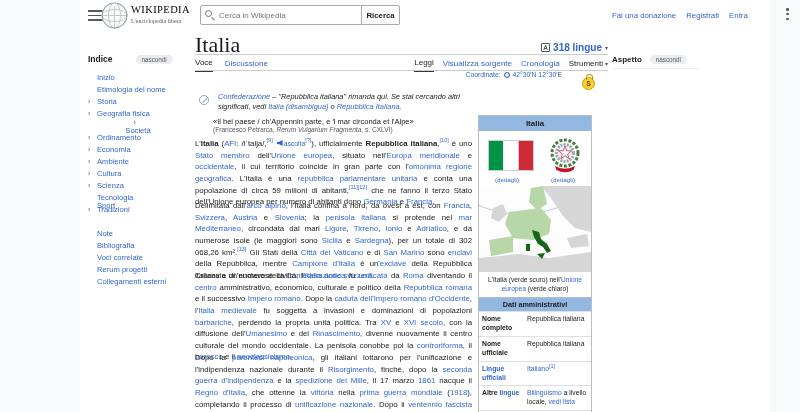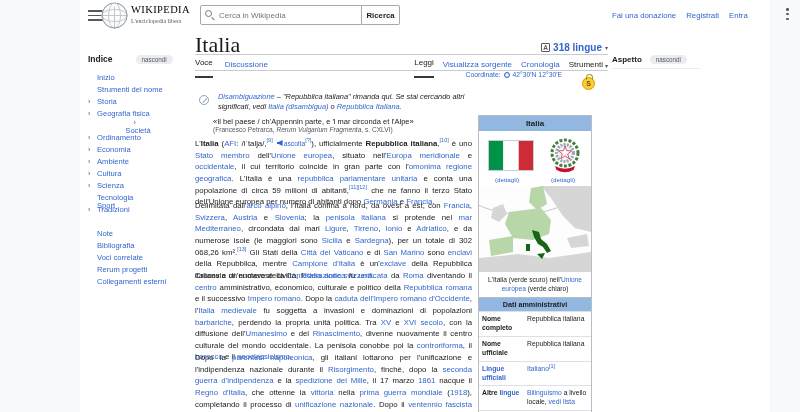--- a/index.html
+++ b/index.html
@@ -31,21 +31,21 @@
   .dots i{width:2.5px;height:2.5px;border-radius:50%;background:#54595d}
   
   .pagetitle{left:195px;top:32px;font-family:"Liberation Serif",serif;font-size:22px;color:#1b1b1d}
   .langbtn{left:500px;top:42px;width:108px;display:flex;justify-content:flex-end;align-items:center;gap:3px;cursor:pointer}
   .lang-icon{width:9px;height:9px;border:1px solid #54595d;border-radius:1px;font-size:6.5px;font-weight:bold;color:#54595d;text-align:center;line-height:8px}
   .langbtn .cnt{font-size:10px;font-weight:bold;color:#3366cc}
   .chev{font-size:6px;color:#54595d}
   .hr{background:#c8ccd1;height:1px}
   .tabs-l{left:195px;top:58px;display:flex;gap:12px;font-size:8px}
   .tabs-r{left:390px;top:58px;width:218px;display:flex;justify-content:flex-end;gap:9px;font-size:8px}
-  .tab{cursor:pointer;padding-bottom:9px;color:#3366cc;white-space:nowrap;display:flex;gap:2px;align-items:flex-end}
+  .tab{cursor:pointer;padding-bottom:3px;color:#3366cc;white-space:nowrap;display:flex;gap:2px;align-items:center}
   .tab.active{color:#202122;border-bottom:2px solid #36383b}
   .tab.dark{color:#202122}
   
   .coords{left:430px;top:71px;width:132px;text-align:right;font-size:6.8px;color:#54595d}
   .globe-icon{display:inline-block;width:6px;height:6px;border:1px solid #3366cc;border-radius:50%;vertical-align:-1px;margin:0 1px;background:radial-gradient(circle,#fff 40%,#cfe0f5 41%)}
   .lock{left:582px;top:77px;width:13px;height:13px;background:#ffcc33;border:1px solid #c9a200;border-radius:50%;font-size:7px;font-weight:bold;color:#6d5200;text-align:center;line-height:12px}
   .lock::before{content:'';position:absolute;left:3px;top:-4px;width:5px;height:5px;border:1.5px solid #b5950a;border-bottom:none;border-radius:4px 4px 0 0}
   
   .toc-head{left:88px;top:54px;display:flex;gap:23px;align-items:center}
   .toc-title{font-size:8.5px;font-weight:bold;color:#202122}
@@ -156,21 +156,21 @@
     <span class="toc-title">Indice</span>
     <span class="pill">nascondi</span>
   </div>
   <div id="toc-items">
       <div class="abs toc-item" style="top: 71px;">
         <span class="arr"></span>
         <span class="lbl">Inizio</span>
       </div>
       <div class="abs toc-item" style="top: 83px;">
         <span class="arr"></span>
-        <span class="lbl">Strumenti del nome</span>
+        <span class="lbl">Etimologia del nome</span>
       </div>
       <div class="abs toc-item" style="top: 95px;">
         <span class="arr">›</span>
         <span class="lbl">Storia</span>
       </div>
       <div class="abs toc-item" style="top: 107px;">
         <span class="arr">›</span>
         <span class="lbl">Geografia fisica</span>
       </div>
       <div class="abs toc-item" style="top: 119px; flex-direction: column;">
@@ -231,21 +231,21 @@
       </div>
     </div>
 
   <div class="abs aspetto">
     <span class="t">Aspetto</span>
     <span class="pill">nascondi</span>
   </div>
   <div class="abs hr" style="left:612px;top:68px;width:88px;background:#eaecf0"></div>
 
   <div class="abs dis-icon"></div>
-  <div class="abs disambig" id="disambig"><span class="lnk">Disambiguazione</span><span class=""> – "Repubblica italiana" rimanda qui. Se stai cercando altri significati, vedi </span><span class="lnk">Italia (disambigua)</span><span class=""> o </span><span class="lnk">Repubblica Italiana</span><span class="">.</span></div>
+  <div class="abs disambig" id="disambig"><span class="lnk">Confederazione</span><span class=""> – "Repubblica italiana" rimanda qui. Se stai cercando altri significati, vedi </span><span class="lnk">Italia (disambigua)</span><span class=""> o </span><span class="lnk">Repubblica Italiana</span><span class="">.</span></div>
   <div class="abs quote1">«Il bel paese / ch'Appennin parte, e 'l mar circonda et l'Alpe»</div>
   <div class="abs quote2" id="quote2"><span class="">(Francesco Petrarca, </span><span class="ita">Rerum Vulgarium Fragmenta</span><span class="">, s. CXLVI)</span></div>
   <div id="paragraphs">
       <div class="abs para" style="top: 138px;"><span class="">L'</span><span class="bld">Italia</span><span class=""> (</span><span class="lnk">AFI</span><span class="">: /iˈtalja/,</span><span class="sup">[9]</span><span class=""> </span><span class="audio-icon"></span><span class="lnk sm">ascolta</span><span class="sup">[?]</span><span class="">), ufficialmente </span><span class="bld">Repubblica italiana</span><span class="">,</span><span class="sup">[10]</span><span class=""> è uno </span><span class="lnk">Stato membro</span><span class=""> dell'</span><span class="lnk">Unione europea</span><span class="">, situato nell'</span><span class="lnk">Europa meridionale</span><span class=""> e </span><span class="lnk">occidentale</span><span class="">, il cui territorio coincide in gran parte con l'</span><span class="lnk">omonima regione geografica</span><span class="">. L'Italia è una </span><span class="lnk">repubblica parlamentare unitaria</span><span class=""> e conta una popolazione di circa 59 milioni di abitanti,</span><span class="sup">[11][12]</span><span class=""> che ne fanno il terzo Stato dell'Unione europea per numero di abitanti dopo </span><span class="lnk">Germania</span><span class=""> e </span><span class="lnk">Francia</span><span class="">.</span></div>
       <div class="abs para" style="top: 200px;"><span class="">Delimitata dall'</span><span class="lnk">arco alpino</span><span class="">, l'Italia confina a nord, da ovest a est, con </span><span class="lnk">Francia</span><span class="">, </span><span class="lnk">Svizzera</span><span class="">, </span><span class="lnk">Austria</span><span class=""> e </span><span class="lnk">Slovenia</span><span class="">; la </span><span class="lnk">penisola italiana</span><span class=""> si protende nel </span><span class="lnk">mar Mediterraneo</span><span class="">, circondata dai mari </span><span class="lnk">Ligure</span><span class="">, </span><span class="lnk">Tirreno</span><span class="">, </span><span class="lnk">Ionio</span><span class=""> e </span><span class="lnk">Adriatico</span><span class="">, e da numerose isole (le maggiori sono </span><span class="lnk">Sicilia</span><span class=""> e </span><span class="lnk">Sardegna</span><span class="">), per un totale di 302 068,26 km².</span><span class="sup">[13]</span><span class=""> Gli Stati della </span><span class="lnk">Città del Vaticano</span><span class=""> e di </span><span class="lnk">San Marino</span><span class=""> sono </span><span class="lnk">enclavi</span><span class=""> della Repubblica, mentre </span><span class="lnk">Campione d'Italia</span><span class=""> è un'</span><span class="lnk">exclave</span><span class=""> della Repubblica italiana e un'enclave della </span><span class="lnk">Confederazione svizzera</span><span class="">.</span></div>
       <div class="abs para" style="top: 270px;"><span class="">Crocevia di numerose civiltà, l'</span><span class="lnk">Italia antica</span><span class=""> fu </span><span class="lnk">unificata</span><span class=""> da </span><span class="lnk">Roma</span><span class=""> diventando il </span><span class="lnk">centro</span><span class=""> amministrativo, economico, culturale e politico della </span><span class="lnk">Repubblica romana</span><span class=""> e il successivo </span><span class="lnk">Impero romano</span><span class="">. Dopo la </span><span class="lnk">caduta dell'Impero romano d'Occidente</span><span class="">, l'</span><span class="lnk">Italia medievale</span><span class=""> fu soggetta a invasioni e dominazioni di popolazioni </span><span class="lnk">barbariche</span><span class="">, perdendo la propria unità politica. Tra </span><span class="lnk">XV</span><span class=""> e </span><span class="lnk">XVI secolo</span><span class="">, con la diffusione dell'</span><span class="lnk">Umanesimo</span><span class=""> e del </span><span class="lnk">Rinascimento</span><span class="">, divenne nuovamente il centro culturale del mondo occidentale. La penisola conobbe poi la </span><span class="lnk">controriforma</span><span class="">, il </span><span class="lnk">barocco</span><span class=""> e il </span><span class="lnk">neoclassicismo</span><span class="">.</span></div>
       <div class="abs para" style="top: 352px;"><span class="">Dopo la </span><span class="lnk">parentesi napoleonica</span><span class="">, gli italiani lottarono per l'unificazione e l'indipendenza nazionale durante il </span><span class="lnk">Risorgimento</span><span class="">, finché, dopo la </span><span class="lnk">seconda guerra d'indipendenza</span><span class=""> e la </span><span class="lnk">spedizione dei Mille</span><span class="">, il 17 marzo </span><span class="lnk">1861</span><span class=""> nacque il </span><span class="lnk">Regno d'Italia</span><span class="">, che ottenne la </span><span class="lnk">vittoria</span><span class=""> nella </span><span class="lnk">prima guerra mondiale</span><span class=""> (</span><span class="lnk">1918</span><span class="">), completando il processo di </span><span class="lnk">unificazione nazionale</span><span class="">. Dopo il </span><span class="lnk">ventennio fascista</span><span class=""> (</span><span class="lnk">1922-1943</span><span class="">), la </span><span class="lnk">seconda guerra mondiale</span><span class="">, e la definitiva </span><span class="lnk">guerra di</span></div>
     </div>
 
   <div class="abs infobox">

